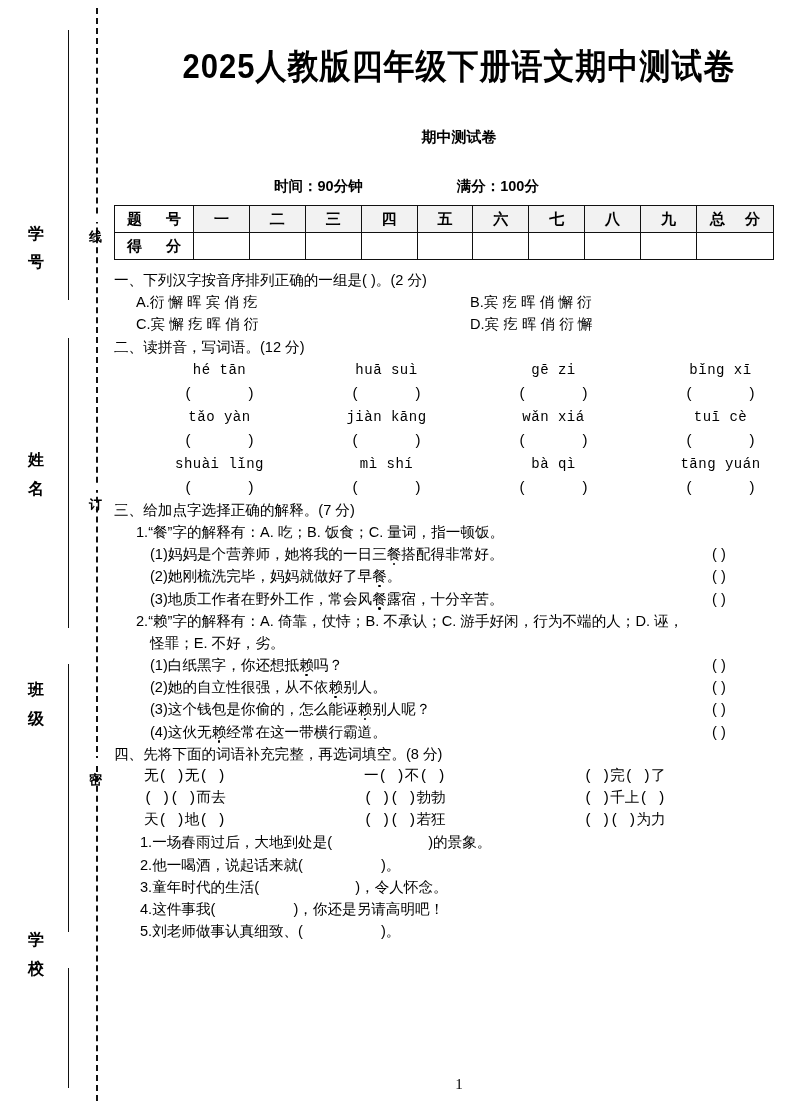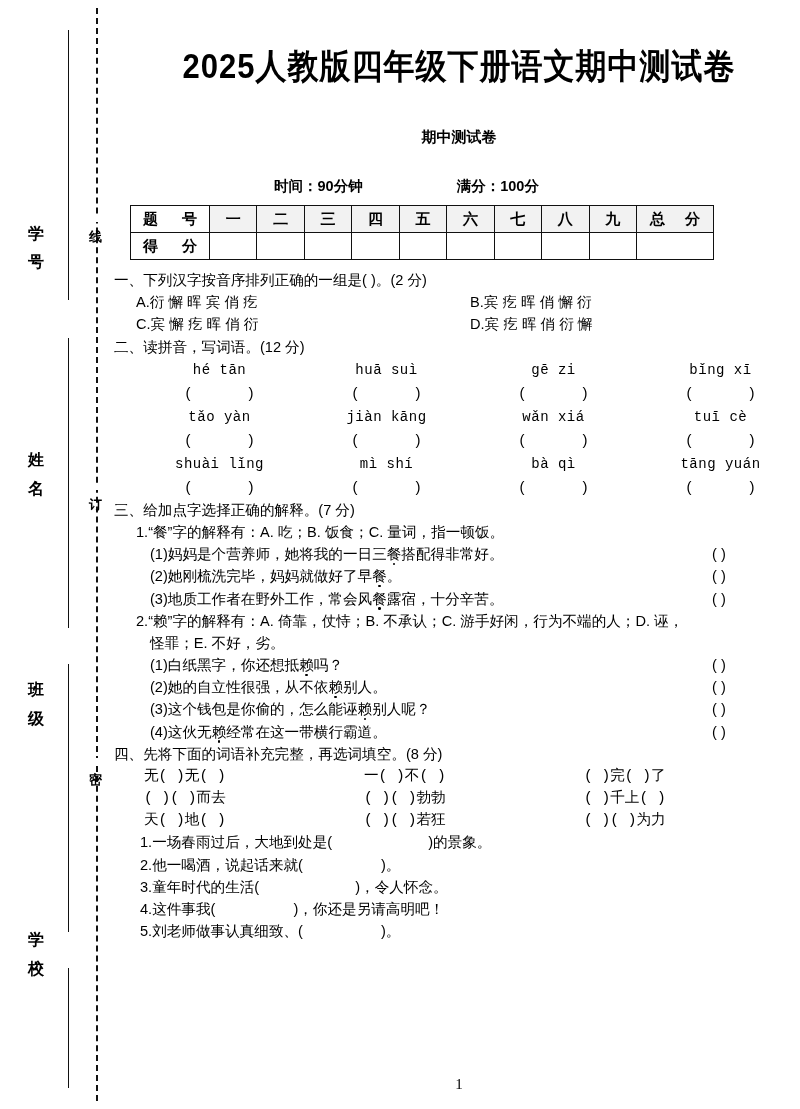--- a/index.html
+++ b/index.html
@@ -84,22 +84,21 @@
     padding-left: 160px;
     font-size: 14.5px;
     font-weight: bold;
     font-family: "Liberation Sans", "DejaVu Sans", sans-serif;
   }
   .meta-row .gap { display: inline-block; width: 86px; }
 
   table.score-table {
     border-collapse: collapse;
     margin-top: 9px;
-    margin-left: 16px;
-    width: 584px;
+    width: 660px;
     table-layout: fixed;
   }
   table.score-table td {
     border: 1.2px solid #111;
     height: 26px;
     text-align: center;
     font-size: 15px;
     font-weight: bold;
     font-family: "Liberation Sans", "DejaVu Sans", sans-serif;
     padding: 0;

